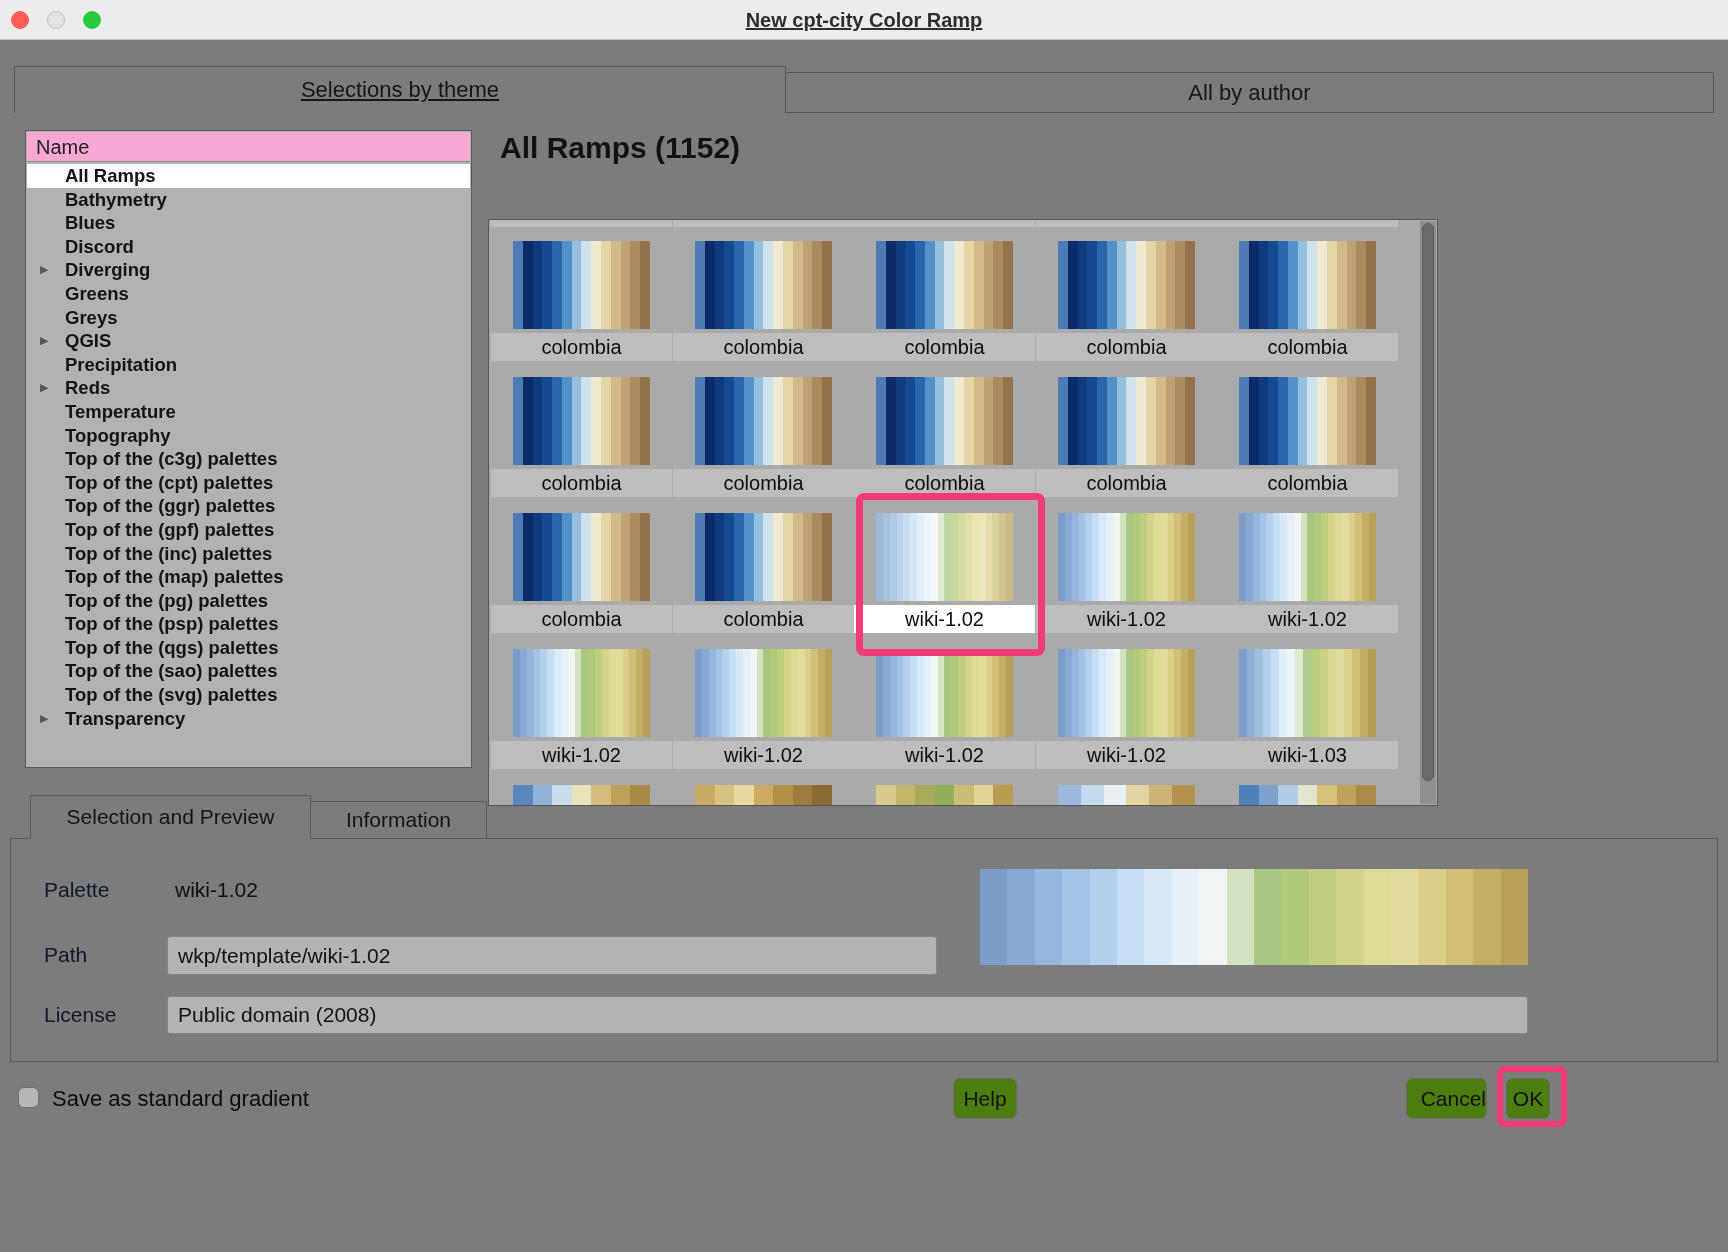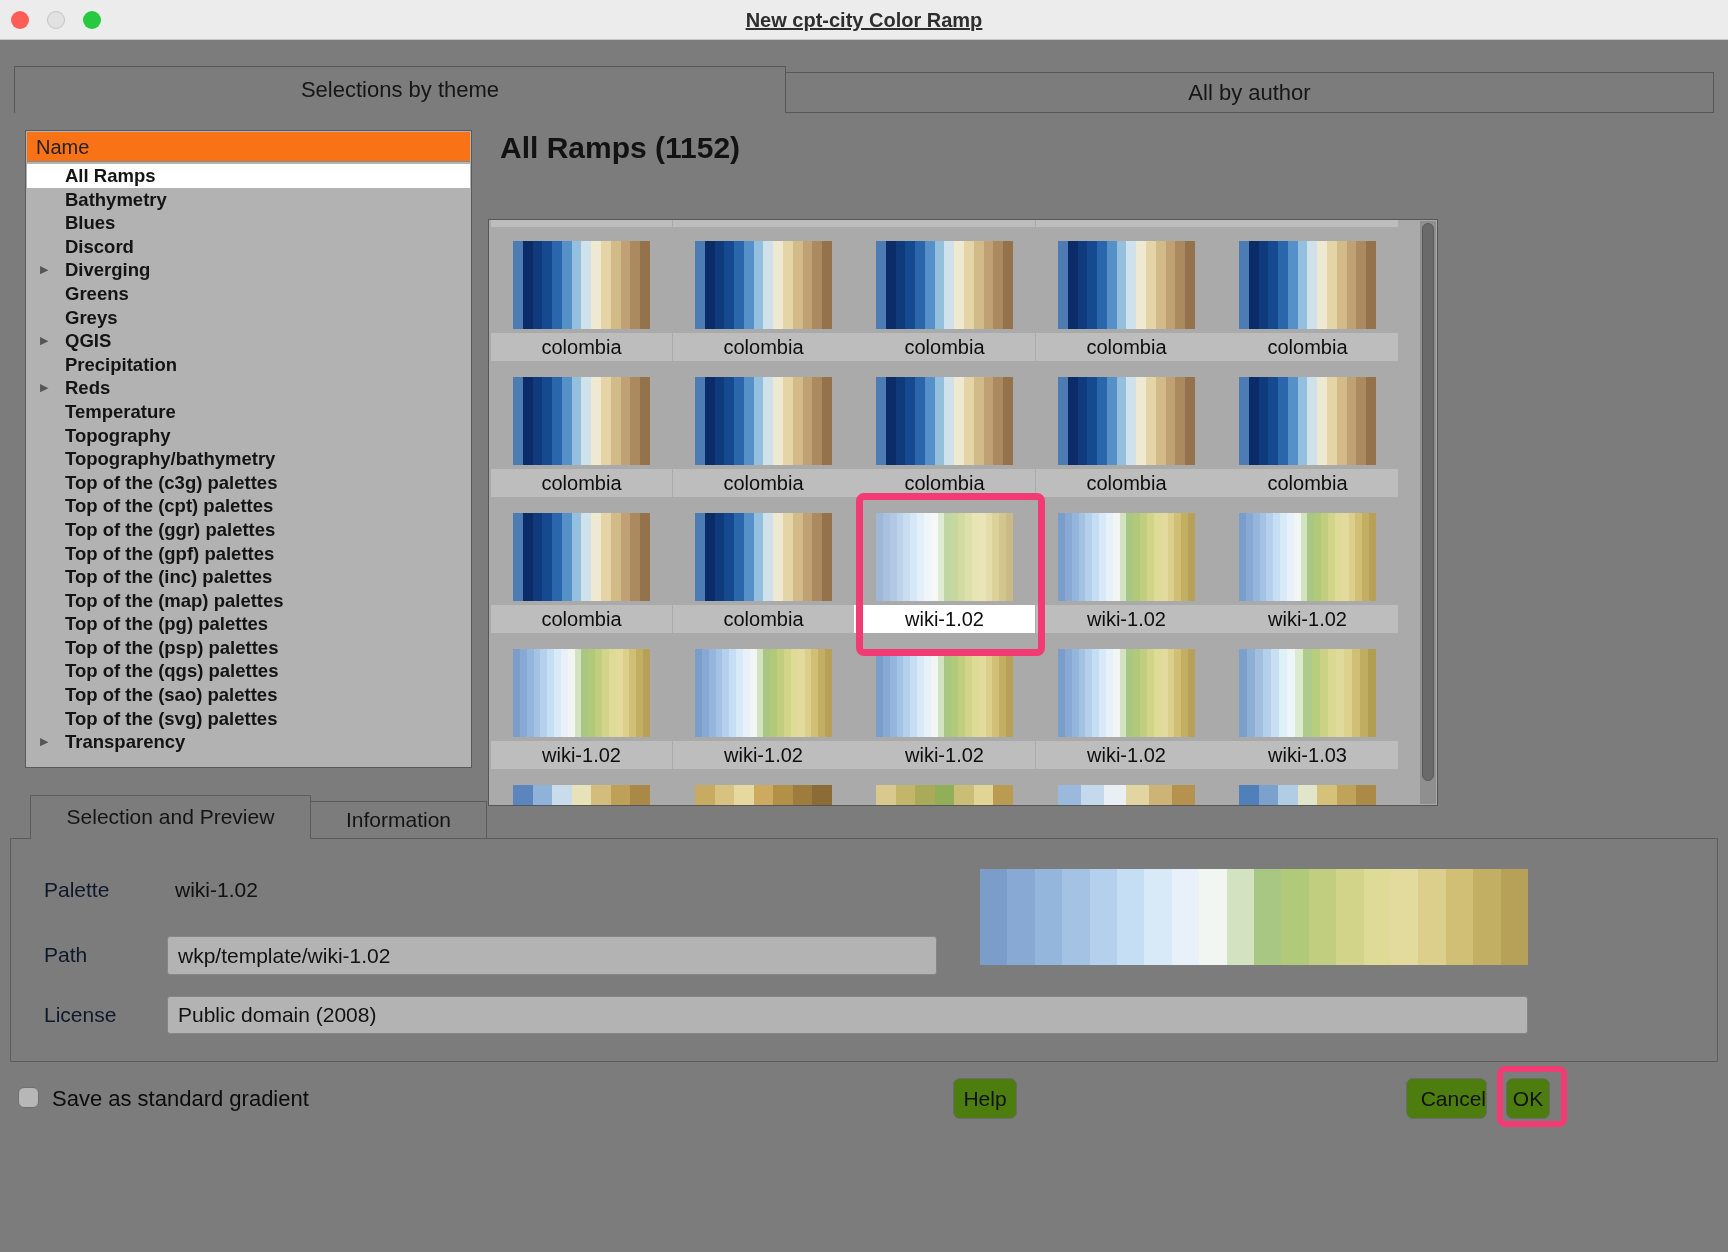--- a/index.html
+++ b/index.html
@@ -10,25 +10,25 @@
   
   .titlebar{position:absolute;left:0;top:0;width:100%;height:40px;background:#ececec;border-bottom:1px solid #c6c6c6;box-sizing:border-box;}
   .title{position:absolute;left:0;right:0;top:0;line-height:40px;text-align:center;font-weight:bold;font-size:20px;color:#2e2e2e;text-decoration:underline;}
   .tl{position:absolute;top:11px;width:18px;height:18px;border-radius:50%;box-sizing:border-box;}
   .tl.red{left:11px;background:#ff5e57;}
   .tl.gray{left:47px;background:#e2e2e2;border:1px solid #c3c3c3;}
   .tl.green{left:83px;background:#27c93f;}
   
   .tabbar-base{position:absolute;left:14px;top:112px;width:1700px;height:1px;background:#585858;}
   .tab{position:absolute;box-sizing:border-box;border:1px solid #585858;background:#7c7c7c;font-size:22px;color:#161616;display:flex;align-items:center;justify-content:center;}
-  .tab-theme{left:14px;top:66px;width:772px;height:47px;border-bottom:none;z-index:2;}
+  .tab-theme{left:14px;top:66px;width:772px;height:47px;border-bottom:none;z-index:2;text-decoration:underline;}
   .tab-author{left:785px;top:72px;width:929px;height:41px;}
   
   .tree-panel{position:absolute;left:25px;top:130px;width:447px;height:638px;background:#b2b2b2;border:1px solid #5a5a5a;box-sizing:border-box;}
-  .tree-header{position:absolute;left:1px;right:1px;top:1px;height:30px;line-height:30px;padding-left:9px;font-size:20px;color:#222;background:#f97316;border-bottom:1px solid #8a8a8a;box-sizing:border-box;}
+  .tree-header{position:absolute;left:1px;right:1px;top:1px;height:30px;line-height:30px;padding-left:9px;font-size:20px;color:#222;background:#f9a8d4;border-bottom:1px solid #8a8a8a;box-sizing:border-box;}
   .tree-list{position:absolute;left:1px;right:1px;top:33px;bottom:1px;overflow:hidden;}
   .tree-row{position:relative;height:23.6px;line-height:23.6px;}
   .tree-row.selected{background:#ffffff;}
   .tree-arrow{position:absolute;left:13px;top:0;font-size:11px;color:#565656;line-height:23.6px;}
   .tree-label{position:absolute;left:38px;font-weight:bold;font-size:18.5px;color:#141414;white-space:nowrap;}
   
   .grid-heading{position:absolute;left:500px;top:131px;font-size:30px;font-weight:bold;color:#121212;}
   .grid-panel{position:absolute;left:488px;top:181px;width:950px;height:587px;background:#aaaaaa;border:1px solid #565656;box-sizing:border-box;overflow:hidden;margin-top:38px;}
   .grid-content{position:absolute;left:0;top:0;right:17px;bottom:0;}
   .swatch{position:absolute;width:137px;height:88px;}
@@ -126,24 +126,20 @@
           <span class="tree-arrow">▶</span>
           <span class="tree-label">Reds</span>
         </div>
         <div class="tree-row">
           <span class="tree-arrow"></span>
           <span class="tree-label">Temperature</span>
         </div>
         <div class="tree-row">
           <span class="tree-arrow"></span>
           <span class="tree-label">Topography</span>
-        </div>
-        <div class="tree-row">
-          <span class="tree-arrow"></span>
-          <span class="tree-label">Topography/bathymetry</span>
         </div>
         <div class="tree-row">
           <span class="tree-arrow"></span>
           <span class="tree-label">Top of the (c3g) palettes</span>
         </div>
         <div class="tree-row">
           <span class="tree-arrow"></span>
           <span class="tree-label">Top of the (cpt) palettes</span>
         </div>
         <div class="tree-row">

